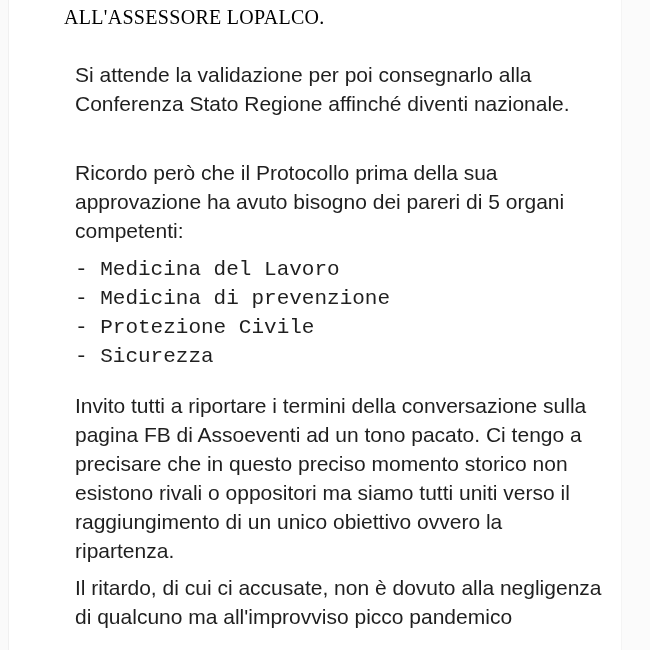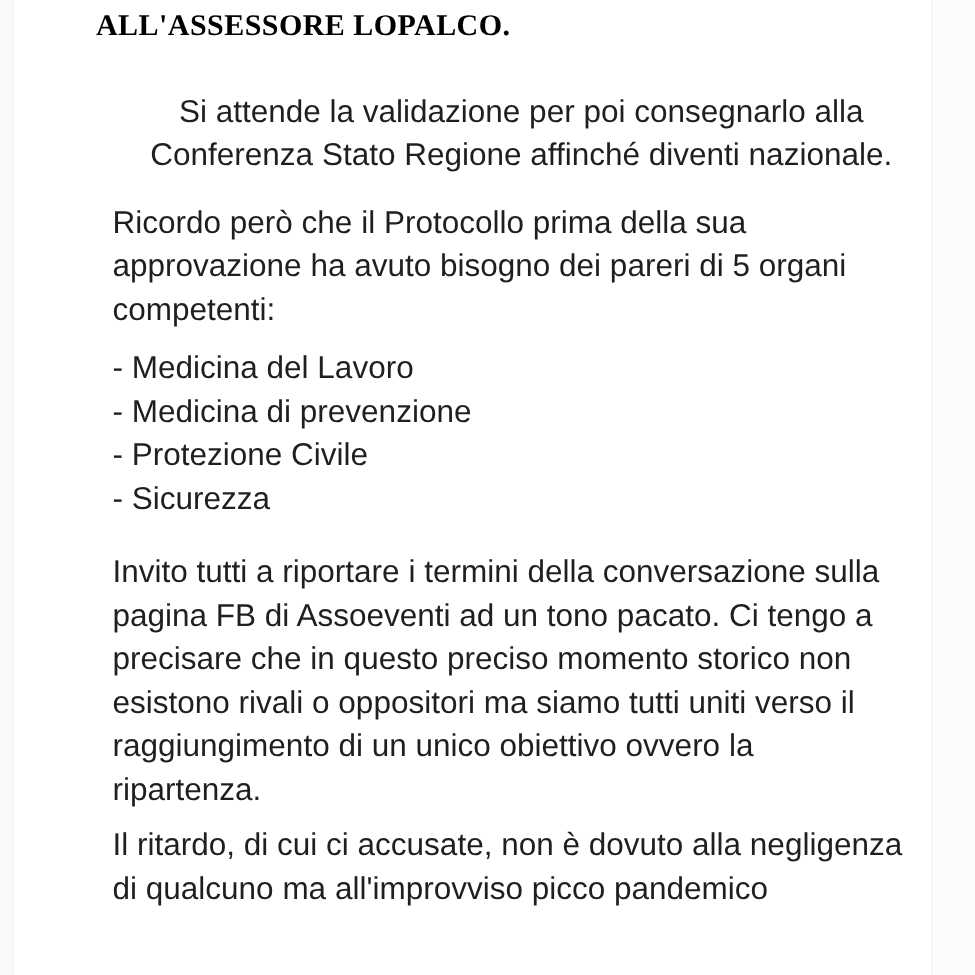--- a/index.html
+++ b/index.html
@@ -35,33 +35,33 @@
     left: 0; top: 0;
     width: 650px; height: 650px;
     padding: 3px 30px 0 75px;
     color: #1f1f1f;
     font-size: 21px;
     line-height: 29px;
     -webkit-font-smoothing: antialiased;
   }
   .heading {
     font-family: "Liberation Serif", serif;
-    font-weight: 700;
+    font-weight: 400;
     font-size: 20px;
     line-height: 29px;
     color: #000000;
     letter-spacing: 0.3px;
     margin: 0 0 28px -11px;
     white-space: nowrap;
   }
   .para { white-space: pre-line; }
-  .para-1 { margin-bottom: 16px; text-align: center; }
+  .para-1 { margin-bottom: 40px; }
   .para-2 { margin-bottom: 10px; }
   .organs-list { margin-bottom: 20px; }
-  .organs-list .org-item { line-height: 29px; white-space: pre; }
+  .organs-list .org-item { line-height: 29px; white-space: pre; font-family: Liberation Mono, monospace; }
   .para-4 { margin-bottom: 8px; }
   .para-5 { margin-bottom: 0; }
 </style>
 </head>
 <body>
 
 <div class="page">
   <div class="edge-left"></div>
   <div class="edge-right"></div>
 

